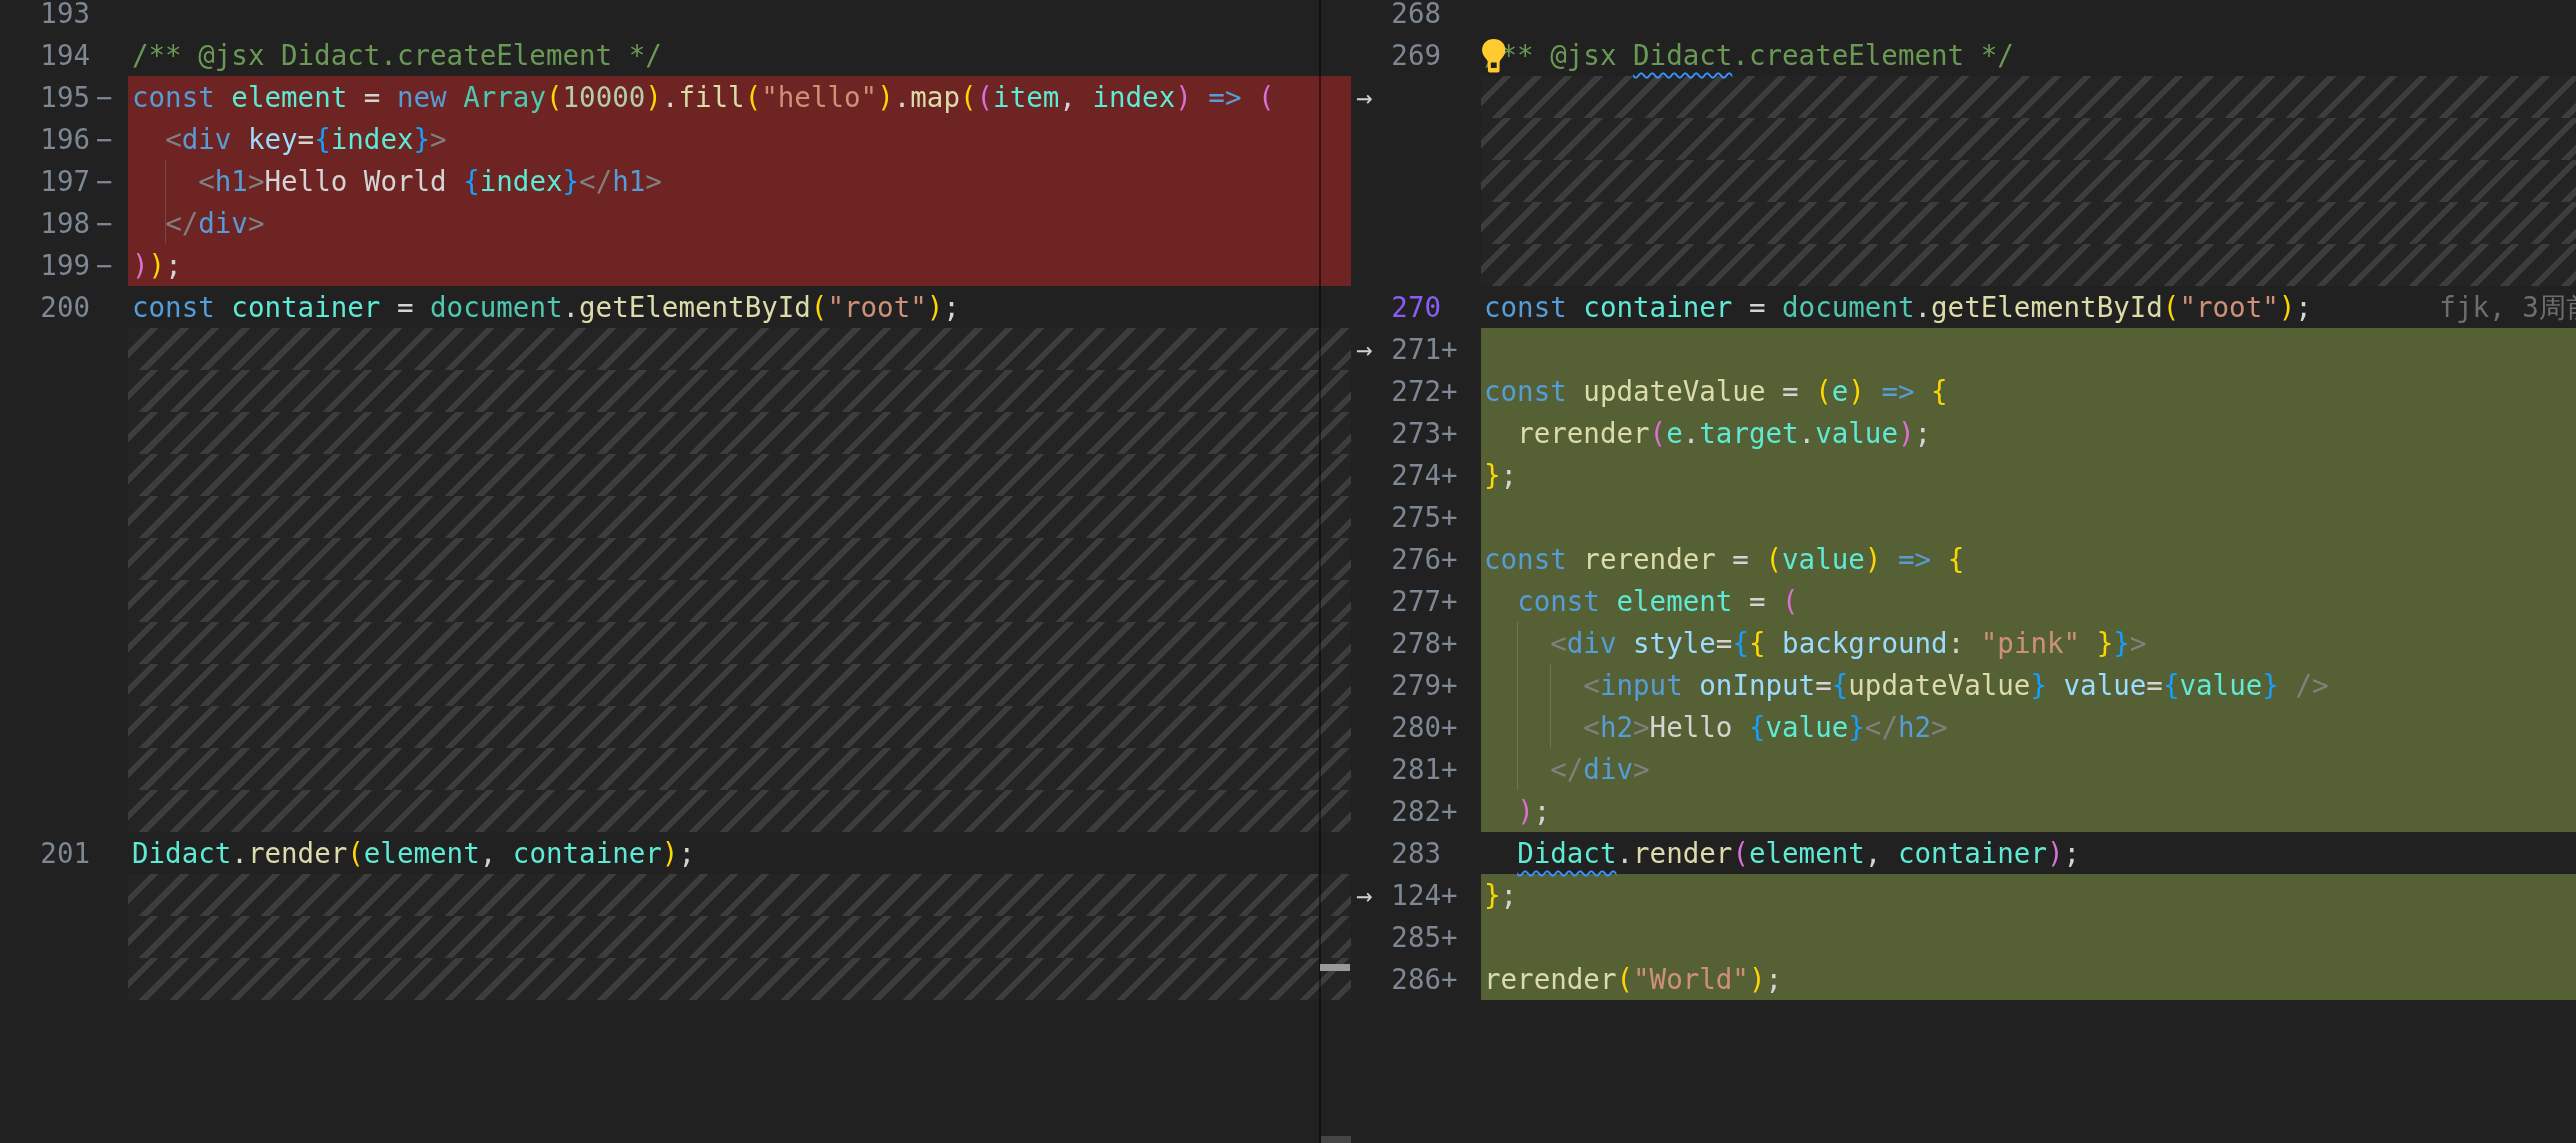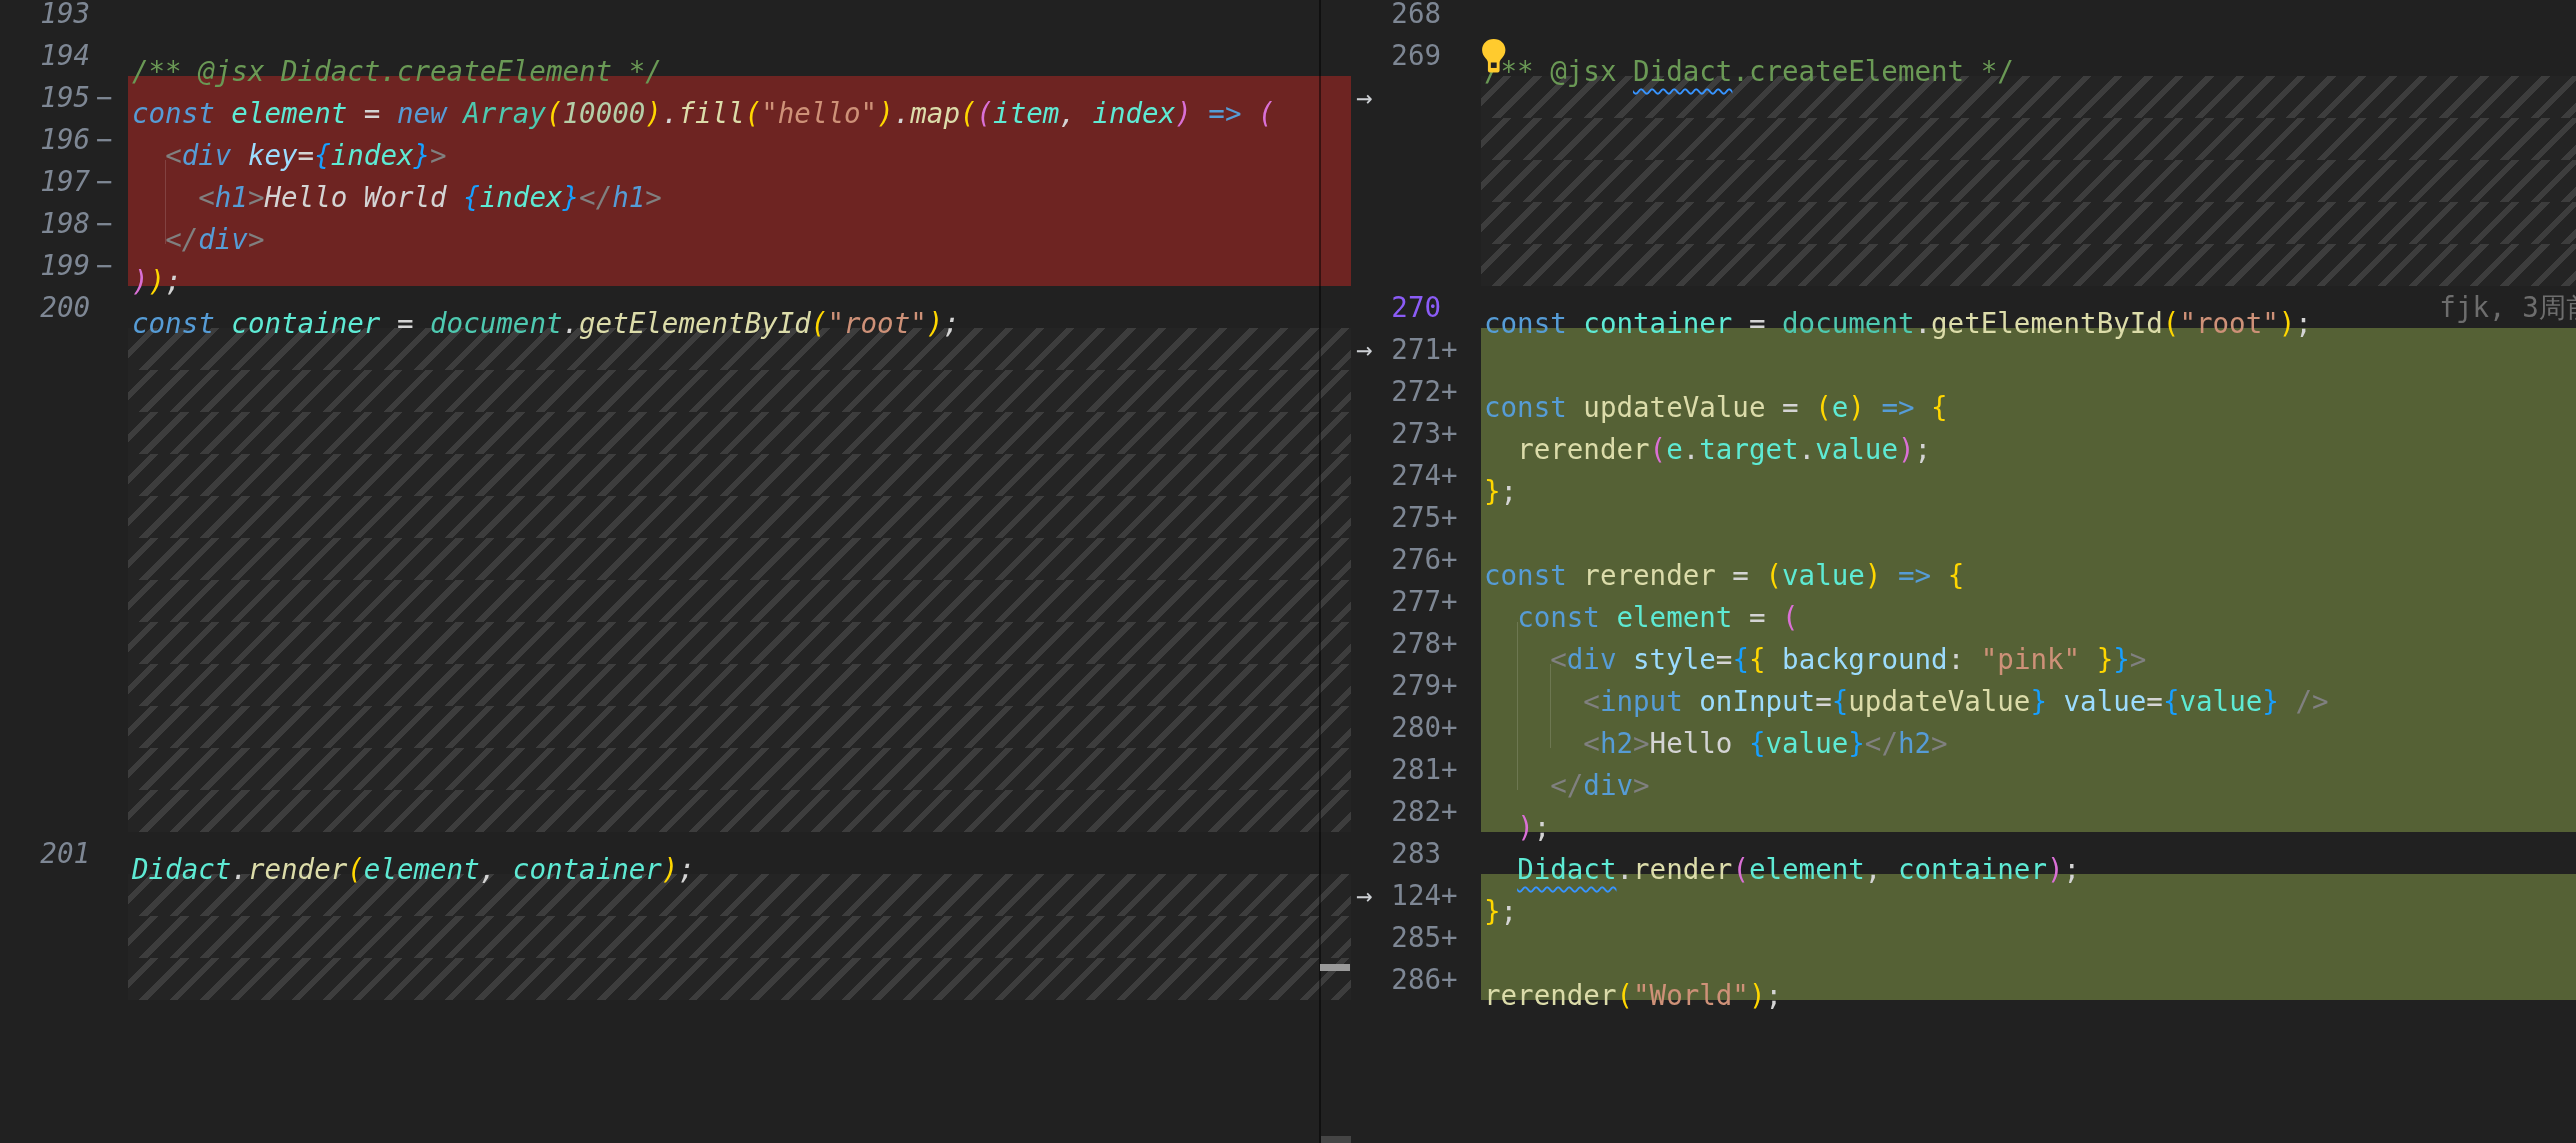--- a/index.html
+++ b/index.html
@@ -1,34 +1,34 @@
 <!DOCTYPE html>
 <html><head>
 <meta charset="utf-8">
 <style>
   html,body{margin:0;padding:0;background:#212121;}
   .diff{position:relative;width:2576px;height:1144px;overflow:hidden;background:#212121;
         font-family:"DejaVu Sans Mono",monospace;}
   .pane{position:absolute;top:0;height:1144px;overflow:hidden;}
-  .pane.left{left:0;width:1351px;font-style:italic;}
+  .pane.left{left:0;width:1351px;}
   .pane.right{left:1351px;width:1225px;}
   .rows{position:absolute;top:-7.9px;left:0;right:0;}
   .row{position:relative;height:42px;font-size:27.5px;line-height:42px;white-space:pre;}
   .linebg{position:absolute;top:0;bottom:0;right:0;z-index:0;}
   .left  .linebg{left:128px;}
   .right .linebg{left:130px;}
   .linebg.del{background:#6e2422;}
   .linebg.add{background:#556135;}
   .linebg.filler{background:repeating-linear-gradient(135deg,#242424 0 15.7px,#3d3d3d 15.7px 21.6px);}
   .num{position:absolute;left:0;top:0;width:90px;text-align:right;color:#7e8794;z-index:2;}
   .num.cur{color:#8b5cf6;}
   .sign{position:absolute;left:96px;top:0;color:#7e8794;z-index:2;}
   .right .sign{left:90px;}
   .arrow{position:absolute;left:4.9px;top:0;color:#cdd0d4;z-index:2;}
-  .code{position:absolute;top:16px;bottom:0;color:#d4d4d4;z-index:2;}
+  .code{position:absolute;top:0;bottom:0;color:#d4d4d4;z-index:2;}
   .left  .code{left:132px;}
   .right .code{left:133px;}
   .guide{position:absolute;top:0;bottom:0;width:1px;background:rgba(255,255,255,0.14);z-index:1;}
   .blame{position:absolute;right:-17.7px;top:0;color:#6d6d6d;z-index:2;}
   .bulb{position:absolute;left:128px;top:3.9px;z-index:4;}
   .tok-kw{color:#569CD6}.tok-var{color:#5eead4}.tok-fn{color:#DCDCAA}.tok-cls{color:#4EC9B0}
   .tok-num{color:#B5CEA8}.tok-str{color:#CE9178}.tok-cmt{color:#6A9955}.tok-pun{color:#D4D4D4}
   .tok-tagb{color:#808080}.tok-tag{color:#569CD6}.tok-attr{color:#9CDCFE}
   .tok-b1{color:#FFD700}.tok-b2{color:#DA70D6}.tok-b3{color:#179FFF}.tok-b4{color:#FFD700}
   .sq{text-decoration:underline wavy #3794FF 2px;text-underline-offset:6.9px;}

